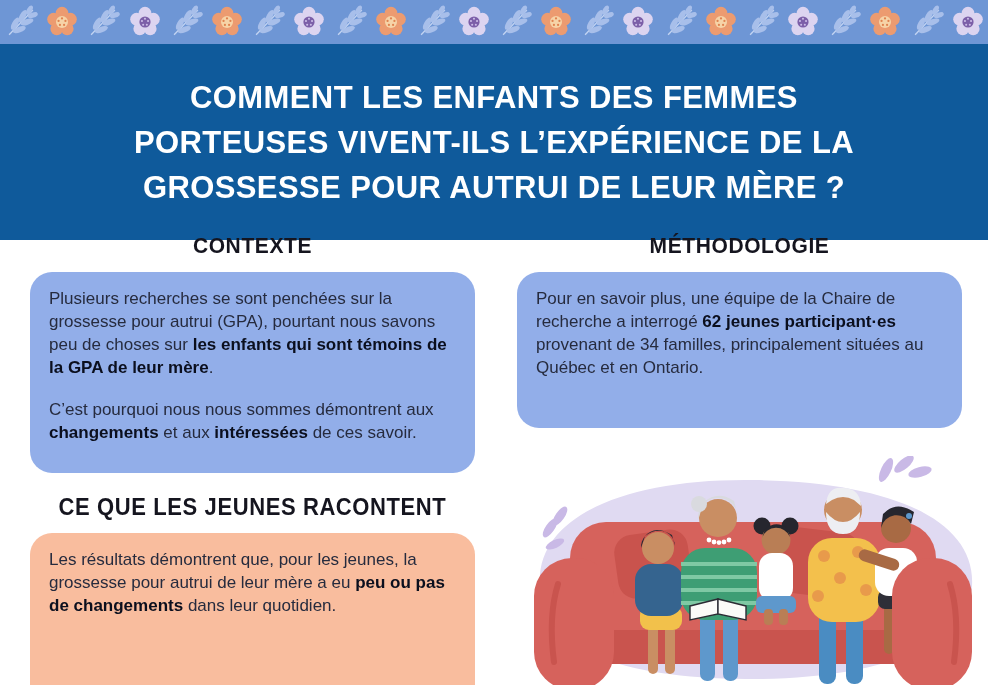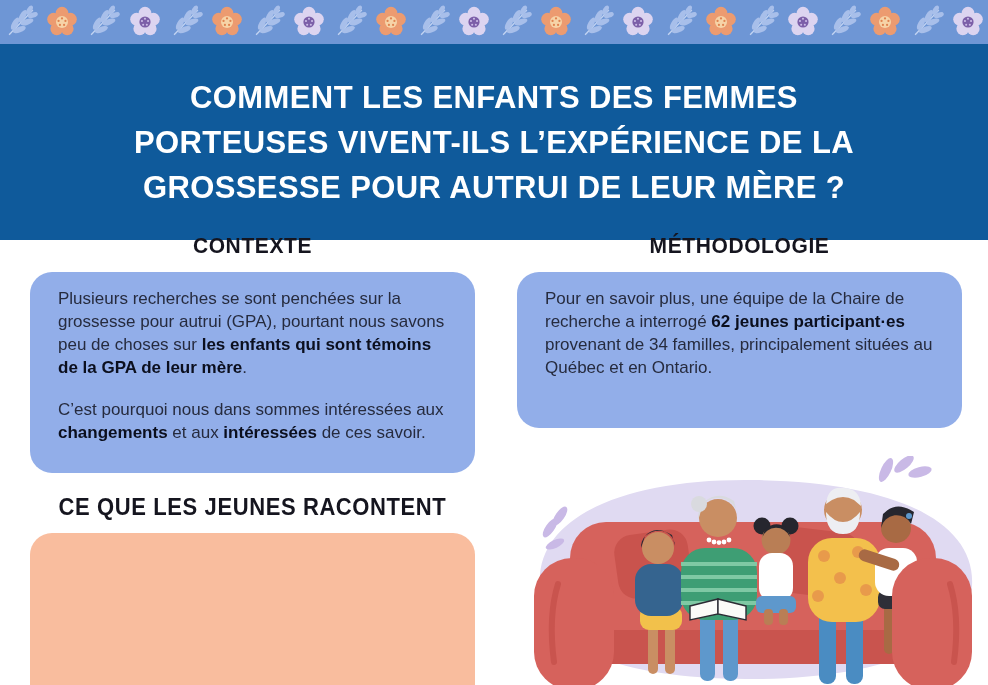--- a/index.html
+++ b/index.html
@@ -35,21 +35,21 @@
     font-size:21px;font-weight:bold;letter-spacing:.6px;
     color:var(--heading-text,#15151F);
     transform:scaleY(1.05);
   }
   #contexte-heading{left:30px;top:234px;}
   #methodologie-heading{left:517px;top:234px;}
   #raconte-heading{left:30px;top:495px;font-size:22px;}
   
   .box{
     position:absolute;width:445px;box-sizing:border-box;
-    border-radius:22px;padding:15px 28px;
+    border-radius:22px;padding:15px 19px;
     font-size:17px;line-height:23px;color:var(--body-text,#262B3E);
   }
   .box p{margin:0 0 19px 0;}
   .box p:last-child{margin-bottom:0;}
   .box .b{font-weight:bold;color:var(--bold-text,#0B0F1E);}
   .blue{background:var(--blue-box-bg,#92AEE9);}
   .peach{background:var(--peach-box-bg,#F9BD9E);}
   #contexte-box{left:30px;top:272px;height:201px;}
   #methodologie-box{left:517px;top:272px;height:156px;}
   #raconte-box{left:30px;top:533px;height:175px;}
@@ -430,28 +430,29 @@
   <div class="title-line">PORTEUSES VIVENT-ILS L’EXPÉRIENCE DE LA</div>
   <div class="title-line">GROSSESSE POUR AUTRUI DE LEUR MÈRE ?</div>
 </div>
 
 <div id="contexte-heading" class="sec-heading">CONTEXTE</div>
 <div id="methodologie-heading" class="sec-heading">MÉTHODOLOGIE</div>
 <div id="raconte-heading" class="sec-heading">CE QUE LES JEUNES RACONTENT</div>
 
 <div id="contexte-box" class="box blue">
   <p><span>Plusieurs recherches se sont penchées sur la grossesse pour autrui (GPA), pourtant nous savons peu de choses sur </span><span class="b">les enfants qui sont témoins de la GPA de leur mère</span><span>.</span></p>
-  <p><span>C’est pourquoi nous dans sommes intéressées aux </span><span class="b">changements</span><span> et aux </span><span class="b">intéressées</span><span> de ces savoir.</span></p>
+  <p><span>C’est pourquoi nous nous sommes démontrent aux </span><span class="b">changements</span><span> et aux </span><span class="b">intéressées</span><span> de ces savoir.</span></p>
 </div>
 
 <div id="methodologie-box" class="box blue">
   <p><span>Pour en savoir plus, une équipe de la Chaire de recherche a interrogé </span><span class="b">62 jeunes participant·es</span><span> provenant de 34 familles, principalement situées au Québec et en Ontario.</span></p>
 </div>
 
 <div id="raconte-box" class="box peach">
+  <p><span>Les résultats démontrent que, pour les jeunes, la grossesse pour autrui de leur mère a eu </span><span class="b">peu ou pas de changements</span><span> dans leur quotidien.</span></p>
 </div>
 
 <div id="illustration">
   <svg width="452" height="229" viewBox="0 0 452 229">
 
     <path d="M12 128 C8 62 95 22 226 24 C368 26 448 66 444 130 C440 186 358 224 218 223 C92 222 16 194 12 128 Z" fill="#E0DAF2"></path>
 
     <g fill="#C9B9E6">
       <ellipse cx="22" cy="72" rx="11" ry="4.5" transform="rotate(-55 22 72)"></ellipse>
       <ellipse cx="32" cy="60" rx="11" ry="4.5" transform="rotate(-55 32 60)"></ellipse>

